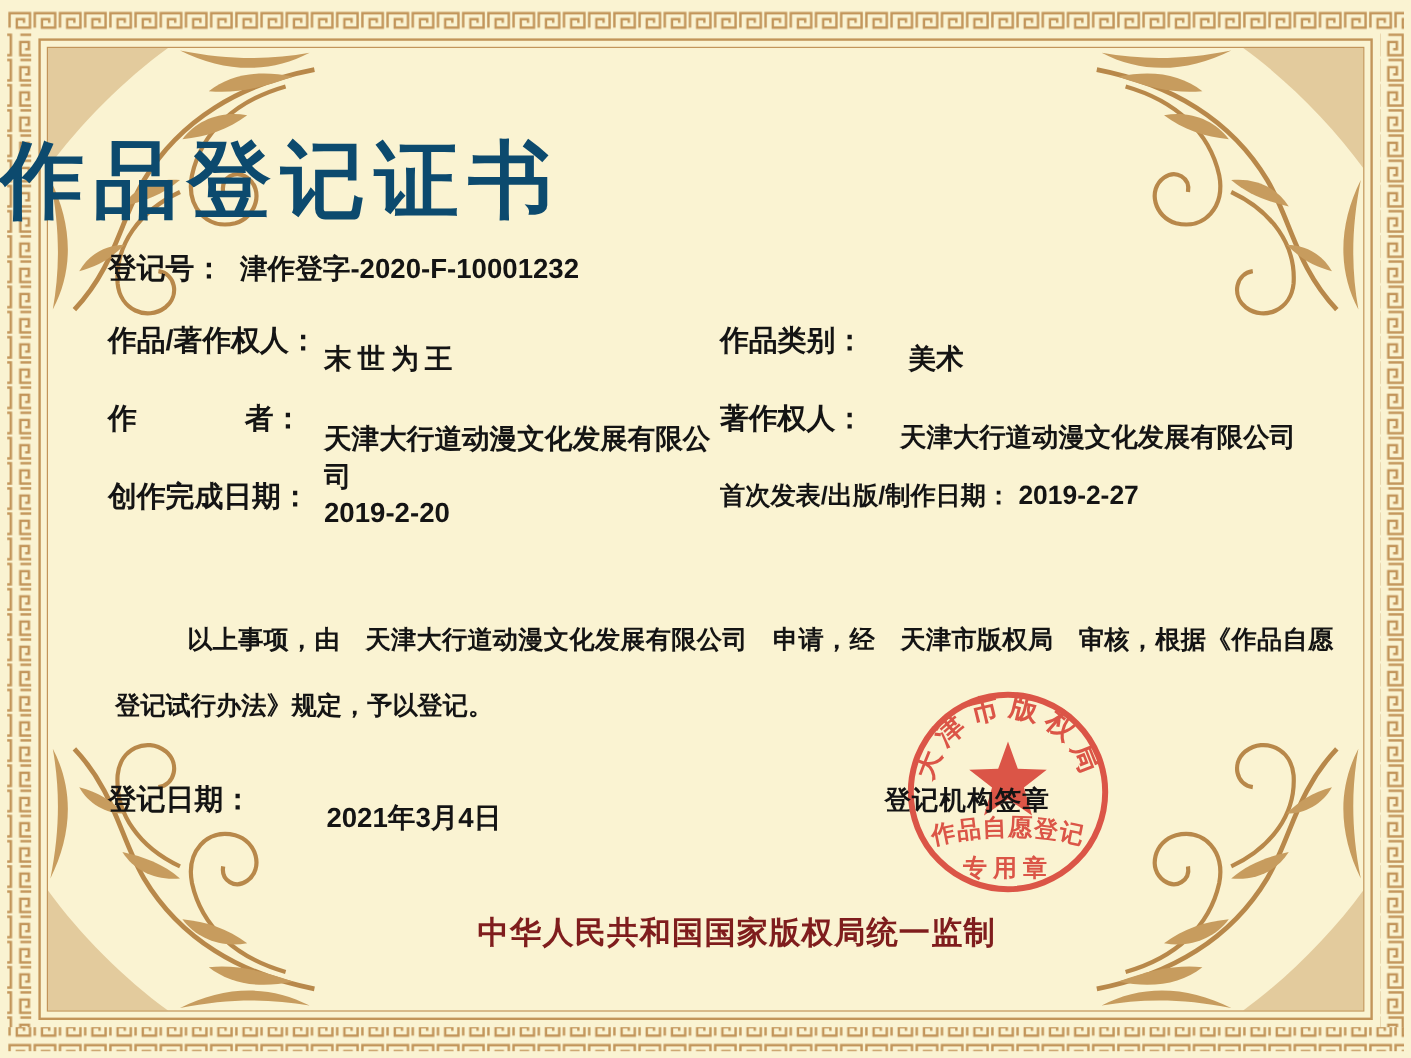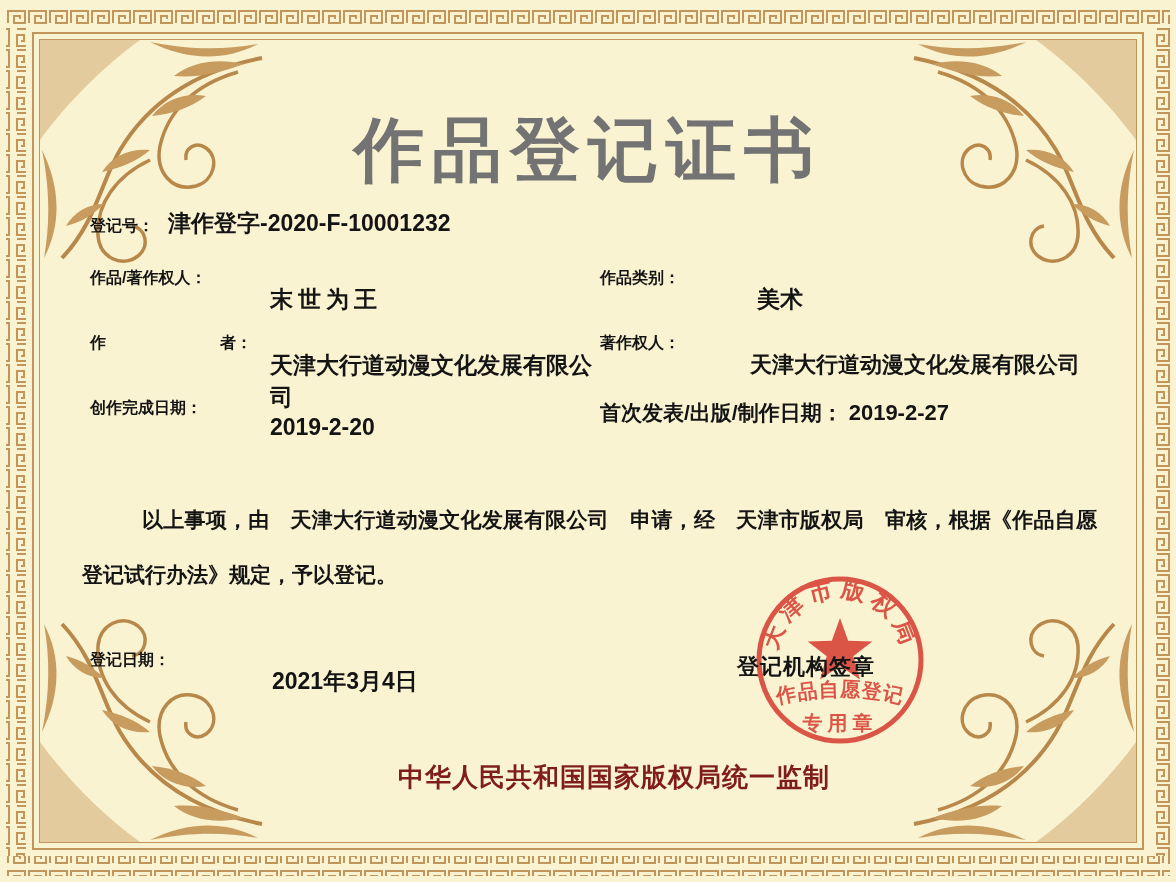--- a/index.html
+++ b/index.html
@@ -9,39 +9,39 @@
     background:#faf3d2;
     overflow:hidden;
     font-family:"Liberation Sans","DejaVu Sans",sans-serif;
     color:#141414;
   }
   .border-layer{position:absolute;left:0;top:0;z-index:0;pointer-events:none;}
   .content{position:absolute;left:0;top:0;width:100%;height:100%;z-index:1;}
 
   .title{
     position:absolute;top:104px;left:0;width:100%;
-    text-align:center;
+    text-align:left;
     font-family:"Liberation Serif","DejaVu Serif",serif;
     font-weight:bold;font-size:70px;letter-spacing:8px;
-    color:#737373;white-space:nowrap;
+    color:#0c4a6e;white-space:nowrap;
   }
   .abs{position:absolute;white-space:nowrap;}
-  .lbl{font-size:16px;font-weight:bold;}
+  .lbl{font-size:24px;font-weight:bold;}
   .val{font-size:23px;font-weight:bold;margin-top:16px;}
   .regno-value{margin-left:14px;}
   .workname{letter-spacing:5px;}
   .author-label{display:flex;justify-content:space-between;width:162px;}
   .author-value{white-space:normal;width:322px;line-height:32px;}
   .owner-value{font-size:22px;}
   .firstpub .lbl{font-size:21px;}
   .firstpub .val{font-size:22px;margin-left:6px;}
   .statement{
     position:absolute;left:82px;top:492px;width:1015px;
     font-size:21px;font-weight:600;line-height:55px;
-    text-indent:60px;margin:0;text-align:justify;
+    text-indent:60px;margin:14px;text-align:justify;
   }
   .seal-caption{
     position:absolute;left:737px;top:652px;
     font-size:22px;font-weight:bold;z-index:3;letter-spacing:1px;
   }
   .stamp{position:absolute;left:750px;top:570px;z-index:2;opacity:.93;}
   .stamp text{font-family:"Liberation Sans","DejaVu Sans",sans-serif;font-weight:bold;}
   .footer{
     position:absolute;left:398px;top:760px;
     font-family:"Liberation Serif","DejaVu Serif",serif;

